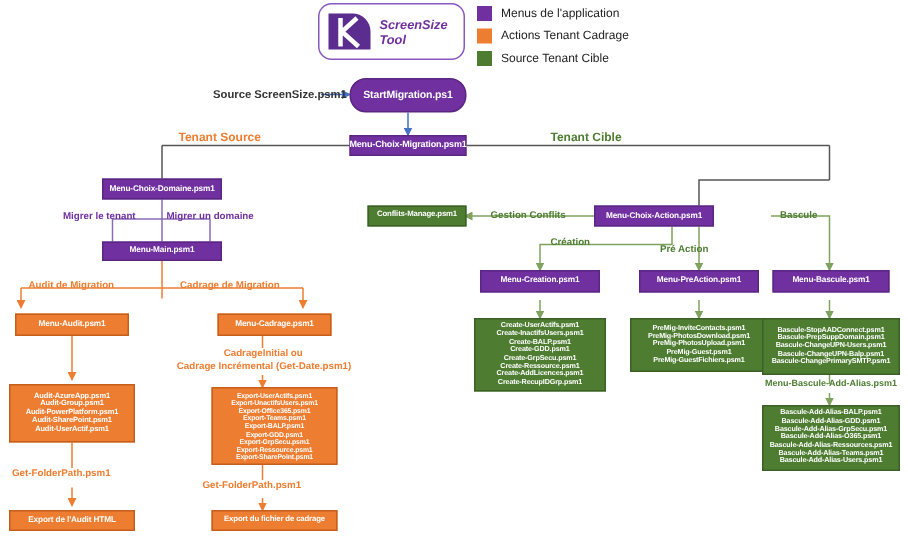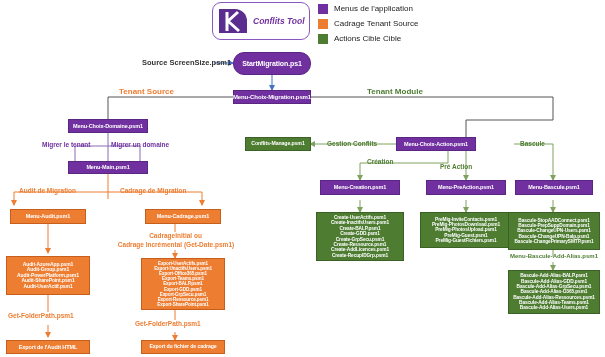--- a/index.html
+++ b/index.html
@@ -109,50 +109,50 @@
     <path d="M553,262 L553,270" stroke="#7fa25f" stroke-width="1" fill="none" marker-end="url(#ah-g)"></path>
   </svg>
 
   <div class="logo">
     <div class="logo-mark">
       <svg viewBox="0 0 34 28" width="34" height="28">
         <path d="M2,2 h16 a12,12 0 0 1 12,12 v12 a0,0 0 0 1 0,0 h-28 a0,0 0 0 1 0,0 z" fill="#5B2D8E"></path>
         <path d="M10,5 L10,24 M10,15 L21,5 M12,15 L22,24" stroke="#ffffff" stroke-width="3" fill="none"></path>
       </svg>
     </div>
-    <span class="logo-text">Conflits Tool</span>
+    <span class="logo-text">ScreenSize Tool</span>
   </div>
 
   <div class="legend">
     <div class="legend-row">
       <span class="swatch sw-purple"></span>
       <span class="legend-text">Menus de l'application</span>
     </div>
     <div class="legend-row">
       <span class="swatch sw-orange"></span>
-      <span class="legend-text">Cadrage Tenant Source</span>
+      <span class="legend-text">Actions Tenant Cadrage</span>
     </div>
     <div class="legend-row">
       <span class="swatch sw-green"></span>
-      <span class="legend-text">Actions Cible Cible</span>
+      <span class="legend-text">Source Tenant Cible</span>
     </div>
   </div>
 
   <div class="plain lbl-dark" style="left:142px;top:58px;font-size:7.5px;">Source ScreenSize.psm1</div>
 
   <div class="node purple" style="left:233px;top:52px;width:78px;height:23px;border-radius:11px;font-size:7px;">
     <span class="ln">StartMigration.ps1</span>
   </div>
 
   <div class="node purple" style="left:233px;top:90px;width:78px;height:14px;font-size:6px;">
     <span class="ln">Menu-Choix-Migration.psm1</span>
   </div>
 
   <div class="edge-label lbl-orange" style="left:119px;top:87px;font-size:8px;">Tenant Source</div>
-  <div class="edge-label lbl-green" style="left:367px;top:87px;font-size:8px;">Tenant Module</div>
+  <div class="edge-label lbl-green" style="left:367px;top:87px;font-size:8px;">Tenant Cible</div>
 
   <div class="node purple" style="left:68px;top:119px;width:80px;height:14px;font-size:5.5px;">
     <span class="ln">Menu-Choix-Domaine.psm1</span>
   </div>
 
   <div class="edge-label lbl-purple" style="left:42px;top:141px;font-size:6.5px;">Migrer le tenant</div>
   <div class="edge-label lbl-purple" style="left:111px;top:141px;font-size:6.5px;">Migrer un domaine</div>
 
   <div class="node purple" style="left:68px;top:161px;width:80px;height:13px;font-size:5.5px;">
     <span class="ln">Menu-Main.psm1</span>

